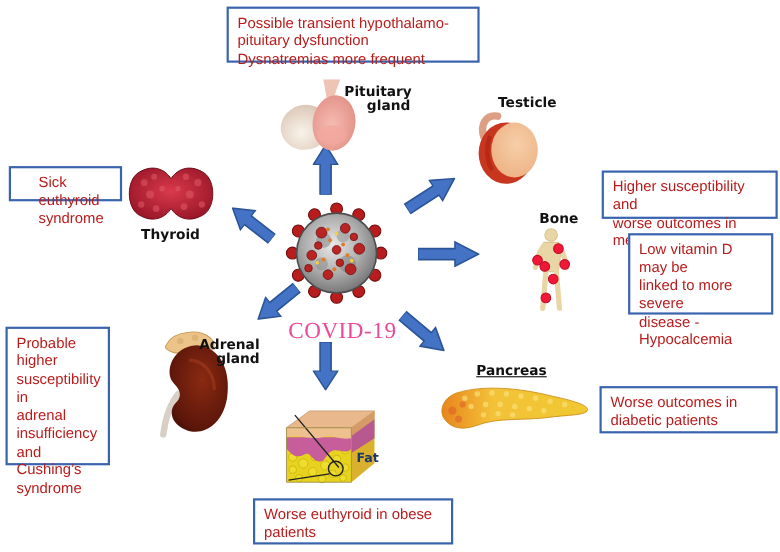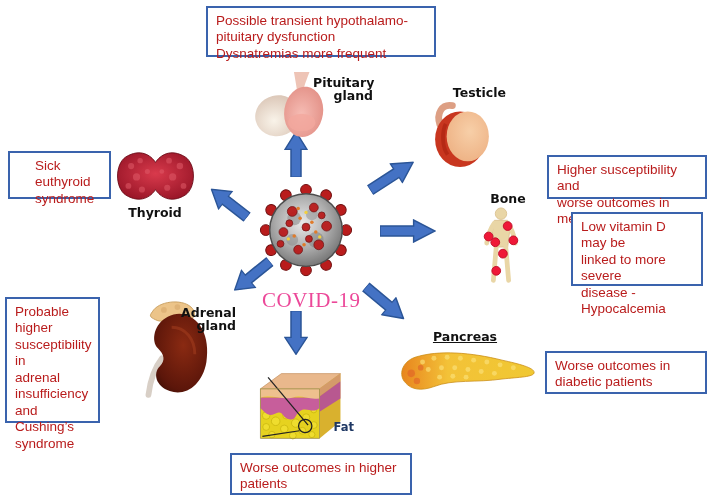--- a/index.html
+++ b/index.html
@@ -16,37 +16,37 @@
   .organ svg{display:block;width:100%;height:100%;}
 </style>
 </head>
 <body>
 
 <div id="stage">
 
   <div class="note" style="left:206px;top:6px;width:230px;height:51px;">Possible transient hypothalamo-
 pituitary dysfunction
 Dysnatremias more frequent</div>
-  <div class="note" style="left:8px;top:151px;width:103px;height:48px;padding-left:25px;">Sick euthyroid
+  <div class="note" style="left:8px;top:151px;width:103px;height:32px;padding-left:25px;">Sick euthyroid
 syndrome</div>
   <div class="note" style="left:5px;top:297px;width:95px;height:126px;">Probable
 higher
 susceptibility in
 adrenal
 insufficiency
 and Cushing’s
 syndrome</div>
   <div class="note" style="left:547px;top:111px;width:160px;height:44px;margin-top:44px;">Higher susceptibility and
 worse outcomes in men</div>
   <div class="note" style="left:547px;top:212px;width:132px;height:74px;margin-left:24px;">Low vitamin D  may be
 linked to more severe
 disease -Hypocalcemia</div>
   <div class="note" style="left:545px;top:351px;width:162px;height:43px;">Worse outcomes in
 diabetic patients</div>
-  <div class="note" style="left:230px;top:453px;width:182px;height:42px;">Worse outcomes in higher
+  <div class="note" style="left:230px;top:453px;width:182px;height:42px;">Worse euthyroid in obese
 patients</div>
 
   <div class="organ" style="left:255px;top:183px;width:102px;height:102px;">
     <svg viewBox="0 0 104 104">
       <defs>
         <radialGradient id="gvir" cx="45%" cy="40%" r="65%">
           <stop offset="0%" stop-color="#e9e9e9"></stop>
             <stop offset="55%" stop-color="#adadad"></stop>
           <stop offset="100%" stop-color="#6e6e6e"></stop>
         </radialGradient>
@@ -343,15 +343,15 @@
           <circle cx="12" cy="42" r="3.2"></circle>
       </g>
       <path d="M8,33 L70,33 L70,44 C64,50 58,44 52,46 C44,49 46,58 38,56 C30,54 32,46 24,50 C16,54 12,48 8,44 Z" fill="#c75e9b"></path>
       <path d="M8,24 L70,24 L70,34 C58,36 52,30 42,33 C32,36 20,30 8,33 Z" fill="#eec08e"></path>
       <path d="M16,12 L58,62" fill="none" stroke="#222" stroke-width="1.3"></path>
       <circle cx="55" cy="63" r="7" fill="none" stroke="#222" stroke-width="1.3"></circle>
       <path d="M49,68 L10,74" fill="none" stroke="#222" stroke-width="1.3"></path>
       <polygon points="8,24 70,24 70,76 8,76" fill="none" stroke="#9a8b4a" stroke-width=".8"></polygon>
     </svg>
   </div>
-  <div class="organ-label" style="left:324px;top:421px;width:30px;font-size:11.5px;color:#1f3864;text-align:right;">Fat</div>
+  <div class="organ-label" style="left:324px;top:410px;width:30px;font-size:11.5px;color:#1f3864;">Fat</div>
 
 </div>
 
 </body></html>

